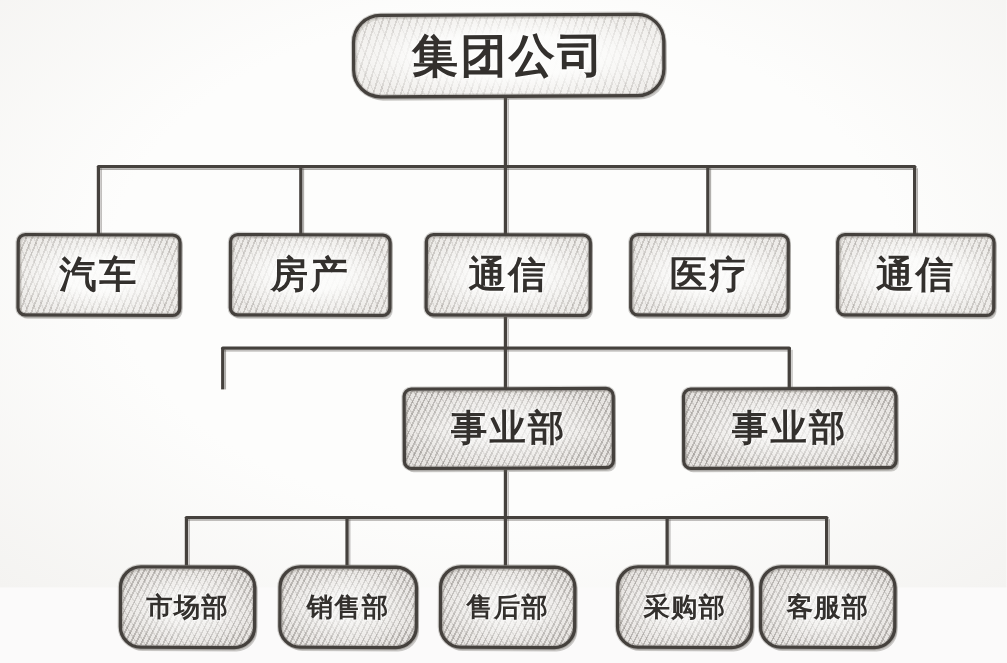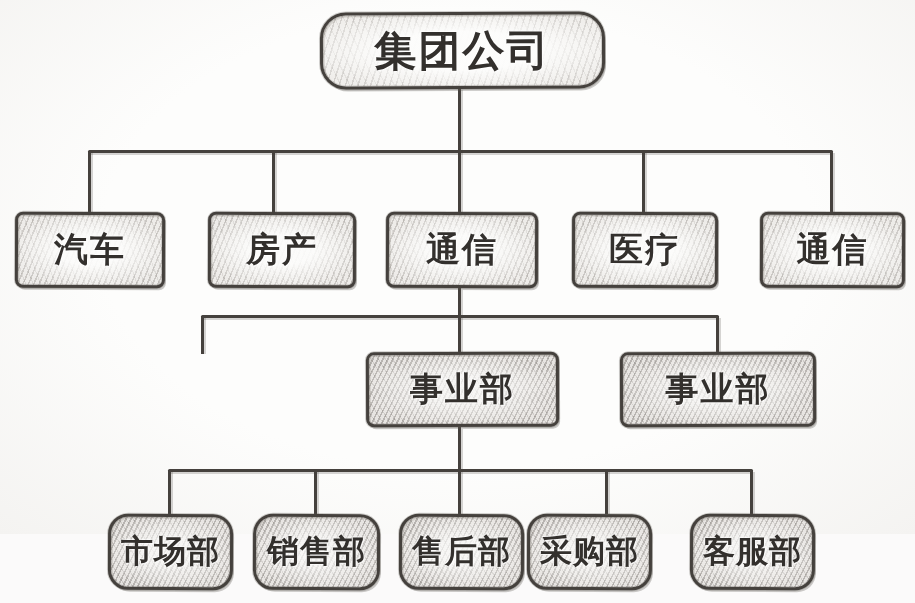--- a/index.html
+++ b/index.html
@@ -52,21 +52,21 @@
   .node.heavy{
     background:
       radial-gradient(ellipse at 50% 50%, rgba(253,253,252,.72) 25%, rgba(253,253,252,.02) 78%),
       repeating-linear-gradient(116deg, rgba(104,99,94,.38) 0 1.5px, transparent 1.5px 4.5px),
       repeating-linear-gradient(58deg, rgba(104,99,94,.20) 0 1px, transparent 1px 6px),
       #e7e4e1;
   }
   .lvl1{font-size:42px;border-radius:26px;transform:rotate(-.25deg);}
   .lvl2{font-size:34px;transform:rotate(.2deg);}
   .lvl3{font-size:33px;transform:rotate(-.2deg);}
-  .lvl4{font-size:32px;border-radius:20px;letter-spacing:1px;transform:rotate(.25deg);}
+  .lvl4{font-size:24px;border-radius:20px;letter-spacing:1px;transform:rotate(.25deg);}
   .node span{pointer-events:none;}
   
   .c{position:absolute;background:var(--ink);}
   .c.v{width:3px;box-shadow:2.5px 1px 0 -1px var(--ink-soft);}
   .c.h{height:3px;box-shadow:1px 2.5px 0 -1px var(--ink-soft);border-radius:2px;}
 </style>
 </head>
 <body>
 
 <div class="stage">
@@ -122,20 +122,20 @@
 
   <div class="node heavy lvl4" style="left:108px;top:514px;width:119px;height:70px">
     <span>市场部</span>
   </div>
   <div class="node heavy lvl4" style="left:399px;top:514px;width:119px;height:70px">
     <span>售后部</span>
   </div>
   <div class="node heavy lvl4" style="left:253px;top:514px;width:121px;height:70px">
     <span>销售部</span>
   </div>
-  <div class="node heavy lvl4" style="left:527px;top:514px;width:119px;height:70px">
+  <div class="node heavy lvl4" style="left:560px;top:514px;width:119px;height:70px">
     <span>采购部</span>
   </div>
   <div class="node heavy lvl4" style="left:690px;top:514px;width:119px;height:70px">
     <span>客服部</span>
   </div>
 
 </div>
 
 </body></html>

